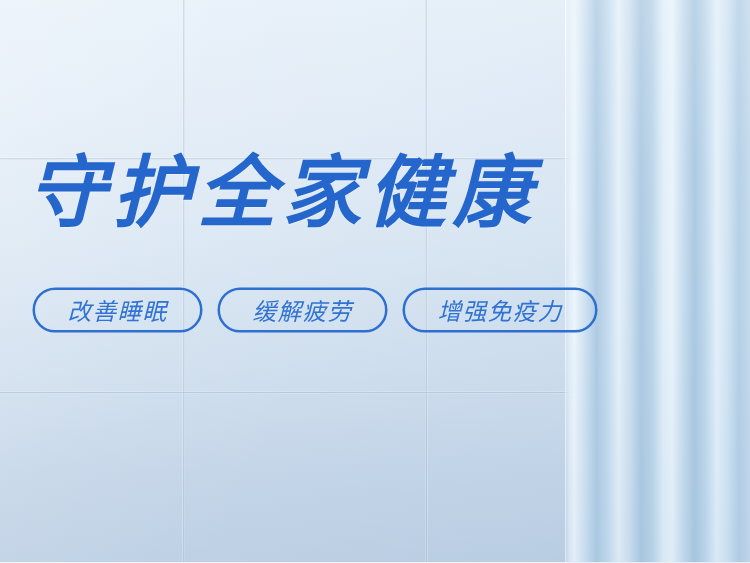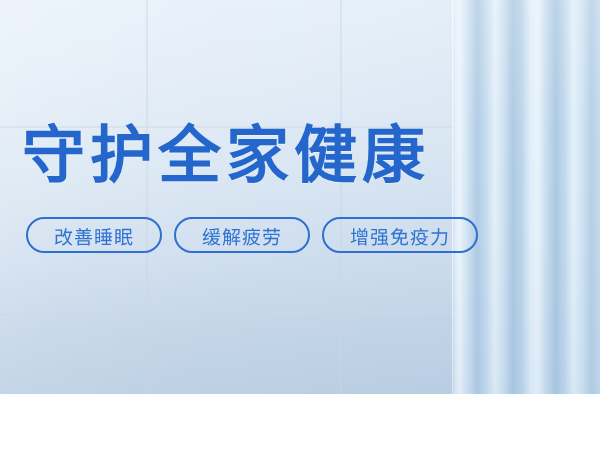--- a/index.html
+++ b/index.html
@@ -9,31 +9,32 @@
     background: #ffffff;
   }
   body {
     font-family: "Liberation Sans", "DejaVu Sans", sans-serif;
   }
 
   
   #banner {
     position: relative;
     width: 600px;
-    height: 394px;
+    height: 450px;
     overflow: hidden;
     
     background:
       linear-gradient(to bottom,
         #e6f0f9 0%,
         #e2ecf7 18%,
         #dae7f3 42%,
         #cfdeee 66%,
         #c4d5e8 84%,
         #bdd0e4 100%);
+    font-style: italic;
   }
 
   
   .wall-sheen {
     position: absolute;
     inset: 0;
     background:
       linear-gradient(115deg,
         rgba(255,255,255,0.30) 0%,
         rgba(255,255,255,0.10) 26%,
@@ -138,21 +139,21 @@
     line-height: 1.05;
     font-weight: 700;
     letter-spacing: 5px;
     color: #2566cc;
     white-space: nowrap;
     text-shadow: 0 1px 0 rgba(255,255,255,0.30);
   }
 
   .tag-row {
     position: absolute;
-    top: 217px;
+    top: 230px;
     left: 4px;
     display: flex;
     align-items: center;
     gap: 12px;
   }
   .tag {
     box-sizing: border-box;
     height: 36px;
     padding: 0 26px;
     display: flex;

